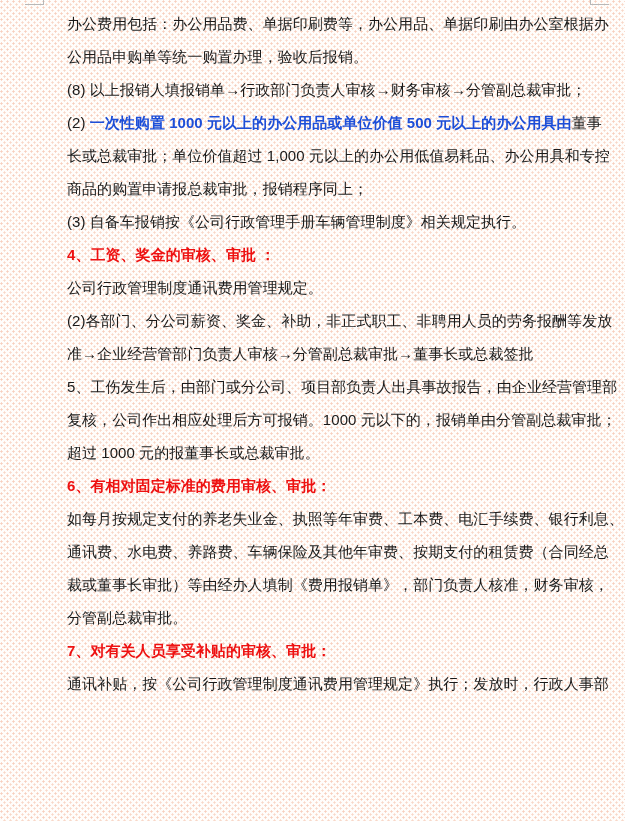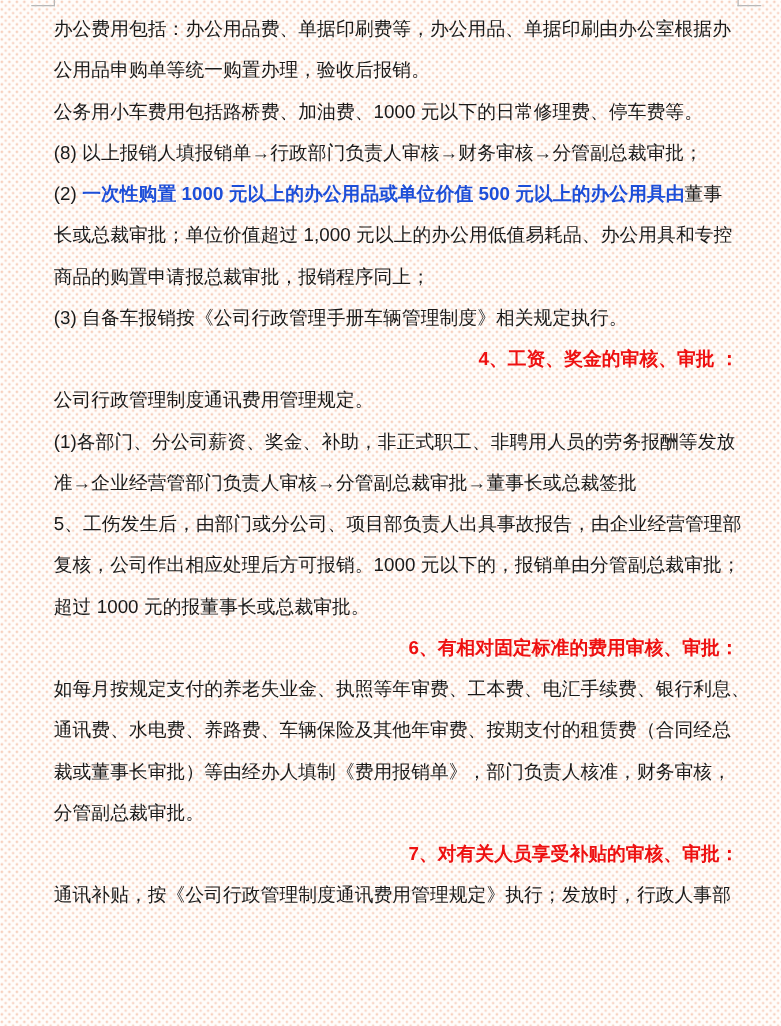--- a/index.html
+++ b/index.html
@@ -33,49 +33,48 @@
       left: 43px;
       top: 7px;
       width: 548px;
     }
     .line {
       height: 33px;
       line-height: 33px;
       font-size: 15px;
       white-space: nowrap;
       letter-spacing: 0.05px;
+      margin-left: 24px;
     }
     .heading {
       color: #ee1111;
       font-weight: bold;
-      text-align: right;
     }
     .highlight {
       color: #1d4ed8;
       font-weight: bold;
     }
   </style>
 </head>
 <body>
 
 <div class="corner-mark corner-left"></div>
 <div class="corner-mark corner-right"></div>
 
 <div class="page">
   <div class="line">办公费用包括：办公用品费、单据印刷费等，办公用品、单据印刷由办公室根据办</div>
   <div class="line">公用品申购单等统一购置办理，验收后报销。</div>
-  <div class="line">公务用小车费用包括路桥费、加油费、1000 元以下的日常修理费、停车费等。</div>
   <div class="line">(8)  以上报销人填报销单→行政部门负责人审核→财务审核→分管副总裁审批；</div>
   <div class="line"><span>(2)  </span><span class="highlight">一次性购置 1000 元以上的办公用品或单位价值 500 元以上的办公用具由</span><span>董事</span></div>
   <div class="line">长或总裁审批；单位价值超过 1,000 元以上的办公用低值易耗品、办公用具和专控</div>
   <div class="line">商品的购置申请报总裁审批，报销程序同上；</div>
   <div class="line">(3)  自备车报销按《公司行政管理手册车辆管理制度》相关规定执行。</div>
   <div class="line heading">4、工资、奖金的审核、审批 ：</div>
   <div class="line">公司行政管理制度通讯费用管理规定。</div>
-  <div class="line">(1)各部门、分公司薪资、奖金、补助，非正式职工、非聘用人员的劳务报酬等发放</div>
+  <div class="line">(2)各部门、分公司薪资、奖金、补助，非正式职工、非聘用人员的劳务报酬等发放</div>
   <div class="line">准→企业经营管部门负责人审核→分管副总裁审批→董事长或总裁签批</div>
   <div class="line">5、工伤发生后，由部门或分公司、项目部负责人出具事故报告，由企业经营管理部</div>
   <div class="line">复核，公司作出相应处理后方可报销。1000 元以下的，报销单由分管副总裁审批；</div>
   <div class="line">超过 1000 元的报董事长或总裁审批。</div>
   <div class="line heading">6、有相对固定标准的费用审核、审批：</div>
   <div class="line">如每月按规定支付的养老失业金、执照等年审费、工本费、电汇手续费、银行利息、</div>
   <div class="line">通讯费、水电费、养路费、车辆保险及其他年审费、按期支付的租赁费（合同经总</div>
   <div class="line">裁或董事长审批）等由经办人填制《费用报销单》，部门负责人核准，财务审核，</div>
   <div class="line">分管副总裁审批。</div>
   <div class="line heading">7、对有关人员享受补贴的审核、审批：</div>

